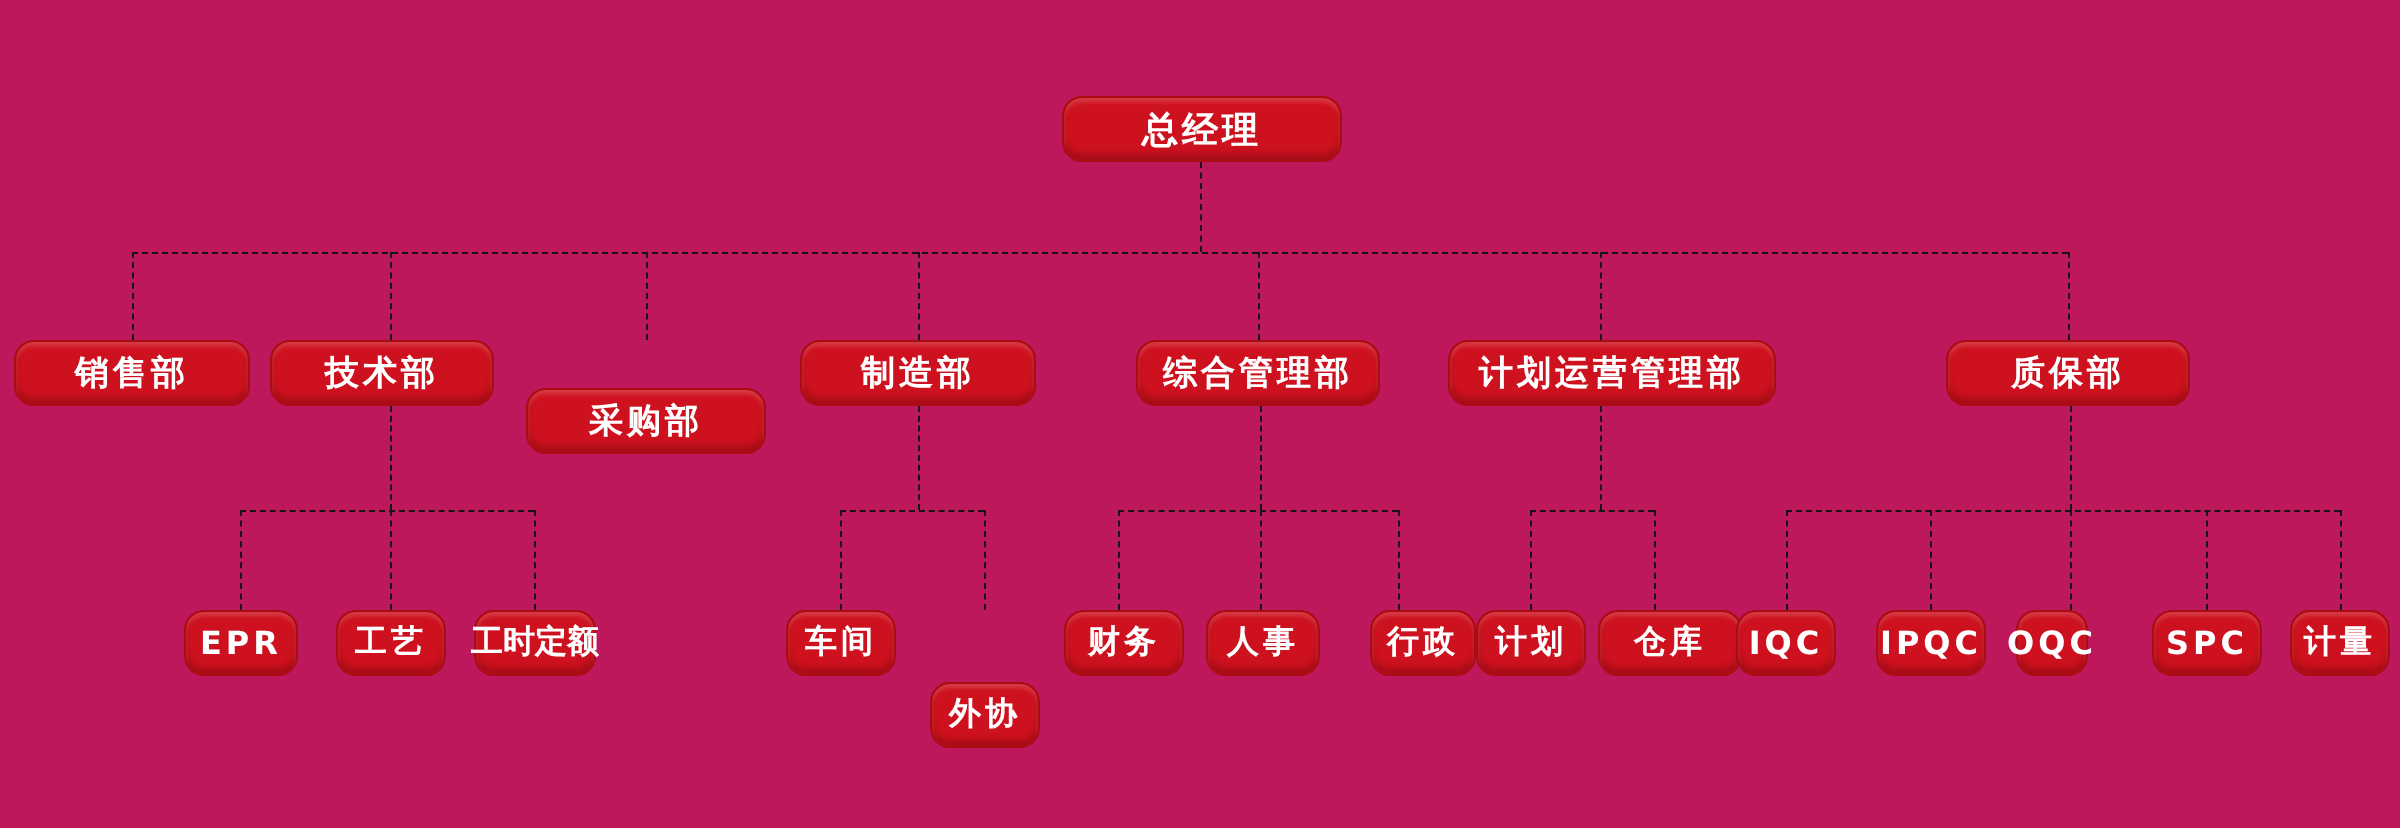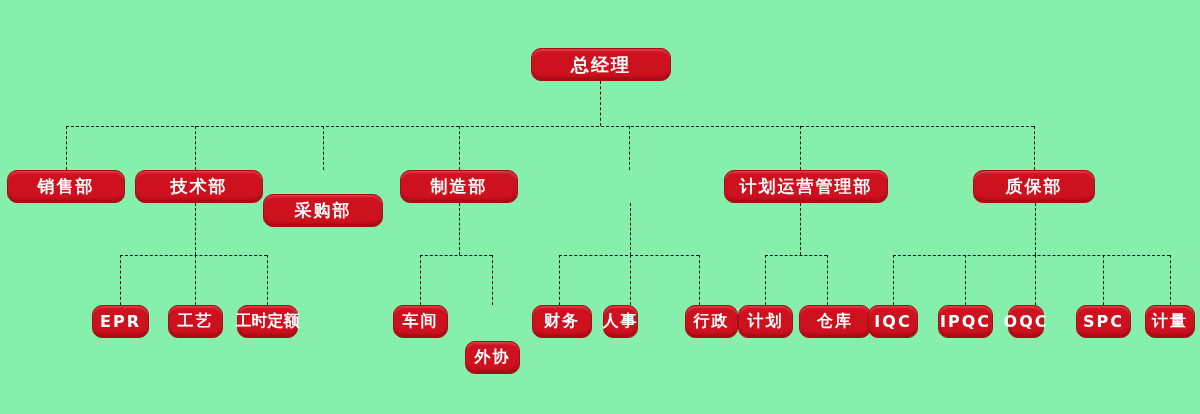--- a/index.html
+++ b/index.html
@@ -1,20 +1,20 @@
 <!DOCTYPE html>
 <html><head>
 <meta charset="utf-8">
 <style>
   html, body { margin: 0; padding: 0; background: #ffffff; }
   .stage {
     position: relative;
     width: 1200px;
     height: 414px;
-    background: #86efac;
+    background: #be185d;
     font-family: "DejaVu Sans", sans-serif;
     overflow: hidden;
     text-align: center;
   }
   .node {
     position: absolute;
     height: 33px;
     background: #ce111e;
     border: 1px solid #ab0c13;
     border-radius: 10px;
@@ -55,23 +55,24 @@
   <div class="hline" style="left:66px; top:126px; width:968px;"></div>
   <div class="vline" style="left:66px;   top:126px; height:44px;"></div>
   <div class="vline" style="left:195px;  top:126px; height:44px;"></div>
   <div class="vline" style="left:323px;  top:126px; height:44px;"></div>
   <div class="vline" style="left:459px;  top:126px; height:44px;"></div>
   <div class="vline" style="left:629px;  top:126px; height:44px;"></div>
   <div class="vline" style="left:800px;  top:126px; height:44px;"></div>
   <div class="vline" style="left:1034px; top:126px; height:44px;"></div>
 
   <div class="node l2" style="left:7px;   top:170px; width:118px;">销售部</div>
-  <div class="node l2" style="left:135px; top:170px; width:128px;">技术部</div>
+  <div class="node l2" style="left:135px; top:170px; width:112px;">技术部</div>
   <div class="node l2" style="left:263px; top:170px; width:120px;margin-top:24px;">采购部</div>
   <div class="node l2" style="left:400px; top:170px; width:118px;">制造部</div>
+  <div class="node l2" style="left:568px; top:170px; width:122px;">综合管理部</div>
   <div class="node l2" style="left:724px; top:170px; width:164px;">计划运营管理部</div>
   <div class="node l2" style="left:973px; top:170px; width:122px;">质保部</div>
 
   <div class="vline" style="left:195px; top:203px; height:52px;"></div>
   <div class="hline" style="left:120px; top:255px; width:147px;"></div>
   <div class="vline" style="left:120px; top:255px; height:50px;"></div>
   <div class="vline" style="left:195px; top:255px; height:50px;"></div>
   <div class="vline" style="left:267px; top:255px; height:50px;"></div>
 
   <div class="vline" style="left:459px; top:203px; height:52px;"></div>
@@ -99,21 +100,21 @@
   <div class="vline" style="left:1170px; top:255px; height:50px;"></div>
 
   <div class="node l3" style="left:92px;  top:305px; width:57px;">EPR</div>
   <div class="node l3" style="left:168px; top:305px; width:55px;">工艺</div>
   <div class="node l3 tight" style="left:237px; top:305px; width:61px;">工时定额</div>
 
   <div class="node l3" style="left:393px; top:305px; width:55px;">车间</div>
   <div class="node l3" style="left:465px; top:305px; width:55px;margin-top:36px;">外协</div>
 
   <div class="node l3" style="left:532px; top:305px; width:60px;">财务</div>
-  <div class="node l3" style="left:603px; top:305px; width:35px;">人事</div>
+  <div class="node l3" style="left:603px; top:305px; width:57px;">人事</div>
   <div class="node l3" style="left:673px; top:305px; width:53px;margin-left:12px;">行政</div>
 
   <div class="node l3" style="left:738px; top:305px; width:55px;">计划</div>
   <div class="node l3" style="left:799px; top:305px; width:72px;">仓库</div>
 
   <div class="node l3" style="left:868px;  top:305px; width:50px;">IQC</div>
   <div class="node l3" style="left:938px;  top:305px; width:55px;">IPQC</div>
   <div class="node l3" style="left:1008px; top:305px; width:36px;">OQC</div>
   <div class="node l3" style="left:1076px; top:305px; width:55px;">SPC</div>
   <div class="node l3" style="left:1145px; top:305px; width:50px;">计量</div>

